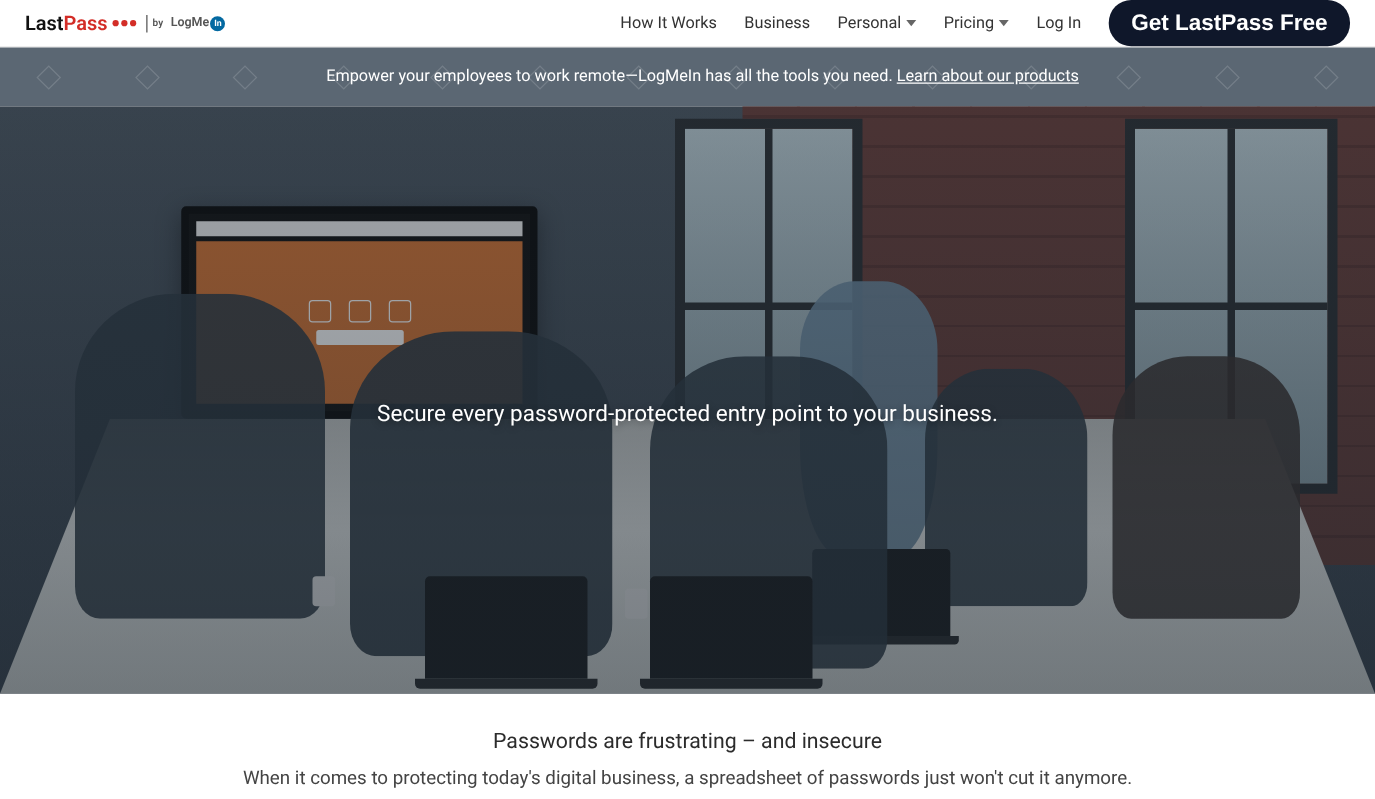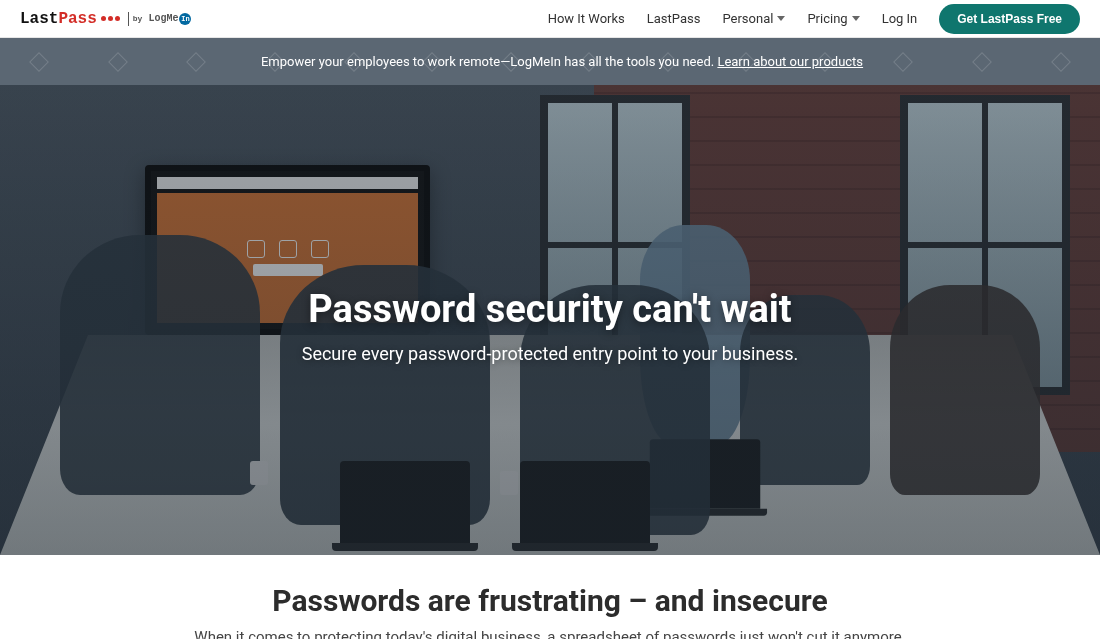--- a/index.html
+++ b/index.html
@@ -1,31 +1,31 @@
 <!DOCTYPE html>
 <html><head>
   <meta charset="utf-8">
   <style>
     * { margin:0; padding:0; box-sizing:border-box; }
     body { font-family:-apple-system,BlinkMacSystemFont,"Segoe UI",Roboto,Helvetica,Arial,sans-serif; color:#333; width:1100px; }
     
     .header { display:flex; align-items:center; justify-content:space-between; height:38px; padding:0 20px; background:#fff; border-bottom:1px solid #e6e6e6; }
-    .logo { display:flex; align-items:center; font-weight:600; font-size:16px;font-family:Liberation Mono, monospace; }
+    .logo { display:flex; align-items:center; font-weight:600; font-size:16px; }
     .logo .last { color:#111; }
     .logo .pass { color:#d32d27; }
     .logo .dots { display:inline-flex; gap:2px; margin:0 4px 0 4px; }
     .logo .dots span { display:inline-block; width:5px; height:5px; border-radius:50%; background:#d32d27; }
     .logo .bar { display:inline-block; width:1px; height:14px; background:#555; margin:0 4px; }
     .logo .by { font-size:8px; color:#555; line-height:1; margin-right:6px;}
     .logo .logme { font-size:10px; color:#555; font-weight:600;}
     .logo .in-badge { display:inline-flex; align-items:center; justify-content:center; width:12px; height:12px; border-radius:50%; background:#0369a1; color:#fff; font-size:7px; font-weight:700; margin-left:1px; }
     .nav { display:flex; align-items:center; gap:22px; }
     .nav-item { font-size:13px; color:#333; cursor:pointer; display:inline-flex; align-items:center; gap:4px; }
     .chev { display:inline-block; width:0; height:0; border-left:4px solid transparent; border-right:4px solid transparent; border-top:5px solid #666; }
-    .cta { background:#0f766e; color:#fff; border:none; border-radius:18px; padding:8px 18px; font-size:12px; font-weight:600; cursor:pointer; }
+    .cta { background:#0f172a; color:#fff; border:none; border-radius:18px; padding:8px 18px; font-size:18px; font-weight:600; cursor:pointer; }
     
     .announce { position:relative; height:47px; background:#5b6773; display:flex; align-items:center; justify-content:center; color:#fff; font-size:13px; overflow:hidden;padding-left:24px; }
     .announce .pattern { position:absolute; inset:0; display:flex; align-items:center; justify-content:space-around; opacity:.15; pointer-events:none; }
     .announce .pattern span { display:inline-block; width:14px; height:14px; border:1px solid #fff; transform:rotate(45deg); }
     .announce a { color:#fff; text-decoration:underline; cursor:pointer; }
     
     .hero { position:relative; height:470px; overflow:hidden; }
     .hero-bg { position:absolute; inset:0; }
     
     .sky   { position:absolute; inset:0; background:linear-gradient(180deg,#4a5560 0%,#3a4550 100%); }
@@ -58,21 +58,21 @@
     .l2{bottom:12px;left:520px;}
     .l3{bottom:40px;right:330px;transform:scale(.85);}
     .cup{position:absolute;width:18px;height:24px;background:#eee;border-radius:3px;}
     .c1{bottom:70px;left:250px;} .c2{bottom:60px;left:500px;}
     .overlay { position:absolute; inset:0; background:linear-gradient(180deg,rgba(23,33,43,.35),rgba(23,33,43,.55)); }
     .hero-text { position:absolute; inset:0; display:flex; flex-direction:column; align-items:center; justify-content:center; color:#fff; text-align:center; padding-top:10px; }
     .hero-text h1 { font-size:38px; font-weight:700; text-shadow:0 2px 8px rgba(0,0,0,.45); }
     .hero-text p { margin-top:12px; font-size:18px; font-weight:400; text-shadow:0 1px 6px rgba(0,0,0,.4); }
     
     .section2 { padding:28px 40px 18px; text-align:center; }
-    .section2 h2 { font-size:30px; font-weight:700; color:#2c2c2c; }
+    .section2 h2 { font-size:17px; font-weight:400; color:#2c2c2c; }
     .section2 p { margin-top:10px; font-size:15px; color:#444; }
   </style>
 </head>
 <body>
 
 <header class="header">
   <a class="logo">
     <span class="last">Last</span>
       <span class="pass">Pass</span>
     <span class="dots">
@@ -83,21 +83,21 @@
     <span class="bar"></span>
     <span class="by">by</span>
     <span class="logme">LogMe</span>
     <span class="in-badge">In</span>
   </a>
   <nav class="nav">
     <span class="nav-item">
         <span>How It Works</span>
       </span>
     <span class="nav-item">
-        <span>LastPass</span>
+        <span>Business</span>
       </span>
     <span class="nav-item">
         <span>Personal</span>
         <span class="chev"></span>
       </span>
     <span class="nav-item">
         <span>Pricing</span>
         <span class="chev"></span>
       </span>
     <span class="nav-item">
@@ -154,21 +154,20 @@
     <div class="laptop l3"></div>
     <div class="cup c1"></div>
     <div class="cup c2"></div>
     <div class="person p2"></div>
     <div class="person p3"></div>
     <div class="laptop l1"></div>
     <div class="laptop l2"></div>
   </div>
   <div class="overlay"></div>
   <div class="hero-text">
-    <h1>Password security can't wait</h1>
     <p>Secure every password-protected entry point to your business.</p>
   </div>
 </section>
 
 <section class="section2">
   <h2>Passwords are frustrating – and insecure</h2>
   <p>When it comes to protecting today's digital business, a spreadsheet of passwords just won't cut it anymore.</p>
 </section>
 
 </body></html>

